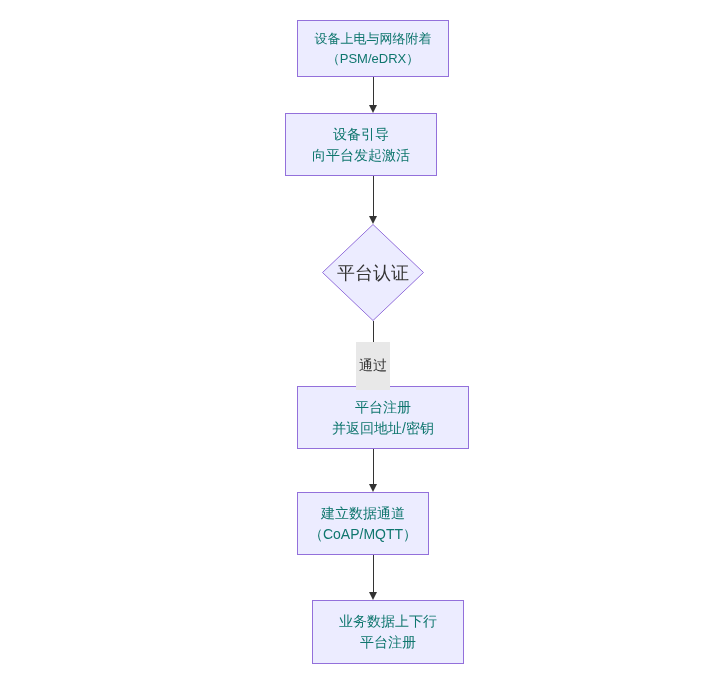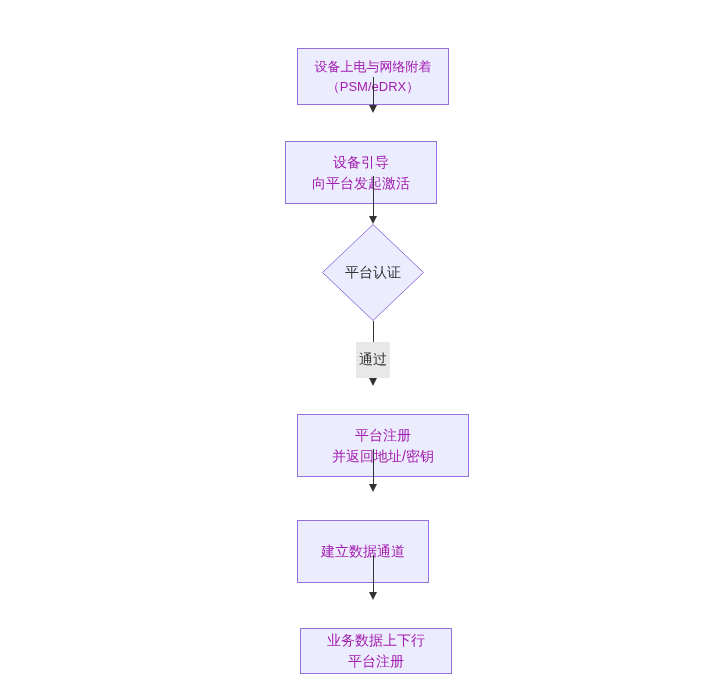--- a/index.html
+++ b/index.html
@@ -12,46 +12,45 @@
     width: 726px;
     height: 700px;
     background: #ffffff;
     font-family: "Liberation Sans", "DejaVu Sans", sans-serif;
     overflow: hidden;
   }
   .node.rect {
     position: absolute;
     background: #ECECFF;
     border: 1px solid #9370DB;
-    color: #a21caf;
+    color: #0f766e;
     font-size: 14px;
     line-height: 1.5;
     display: flex;
     flex-direction: column;
     align-items: center;
     justify-content: center;
     text-align: center;
     box-sizing: border-box;
-    margin-top: 28px;
   }
   .node.diamond {
     position: absolute;
     display: flex;
     align-items: center;
     justify-content: center;
   }
   .node.diamond svg {
     position: absolute;
     left: 0; top: 0;
     width: 100%; height: 100%;
   }
   .node.diamond .dlabel {
     position: relative;
     color: #333333;
-    font-size: 14px;
+    font-size: 18px;
     text-align: center;
     z-index: 1;
   }
   .arrow {
     position: absolute;
     width: 10px;
     display: flex;
     flex-direction: column;
     align-items: center;
   }
@@ -66,21 +65,21 @@
     border-left: 4px solid transparent;
     border-right: 4px solid transparent;
     border-top: 8px solid #333333;
   }
   .edge-label {
     position: absolute;
     background: #E8E8E8;
     color: #333333;
     font-size: 14px;
     line-height: 1.4;
-    padding: 8px 3px;
+    padding: 14px 3px;
     z-index: 2;
     white-space: nowrap;
   }
 </style>
 </head>
 <body>
 
 <div class="canvas">
 
   <div class="node rect" style="left:297px; top:20px; width:152px; height:57px; font-size:13px;">
@@ -121,25 +120,26 @@
     <span>并返回地址/密钥</span>
   </div>
 
   <div class="arrow" style="left:368px; top:449px; height:43px;">
     <div class="shaft"></div>
     <div class="head"></div>
   </div>
 
   <div class="node rect" style="left:297px; top:492px; width:132px; height:63px;">
     <span>建立数据通道</span>
+    <span>（CoAP/MQTT）</span>
   </div>
 
   <div class="arrow" style="left:368px; top:555px; height:45px;">
     <div class="shaft"></div>
     <div class="head"></div>
   </div>
 
-  <div class="node rect" style="left:300px; top:600px; width:152px; height:46px;">
+  <div class="node rect" style="left:312px; top:600px; width:152px; height:64px;">
     <span>业务数据上下行</span>
     <span>平台注册</span>
   </div>
 
 </div>
 
 </body></html>

